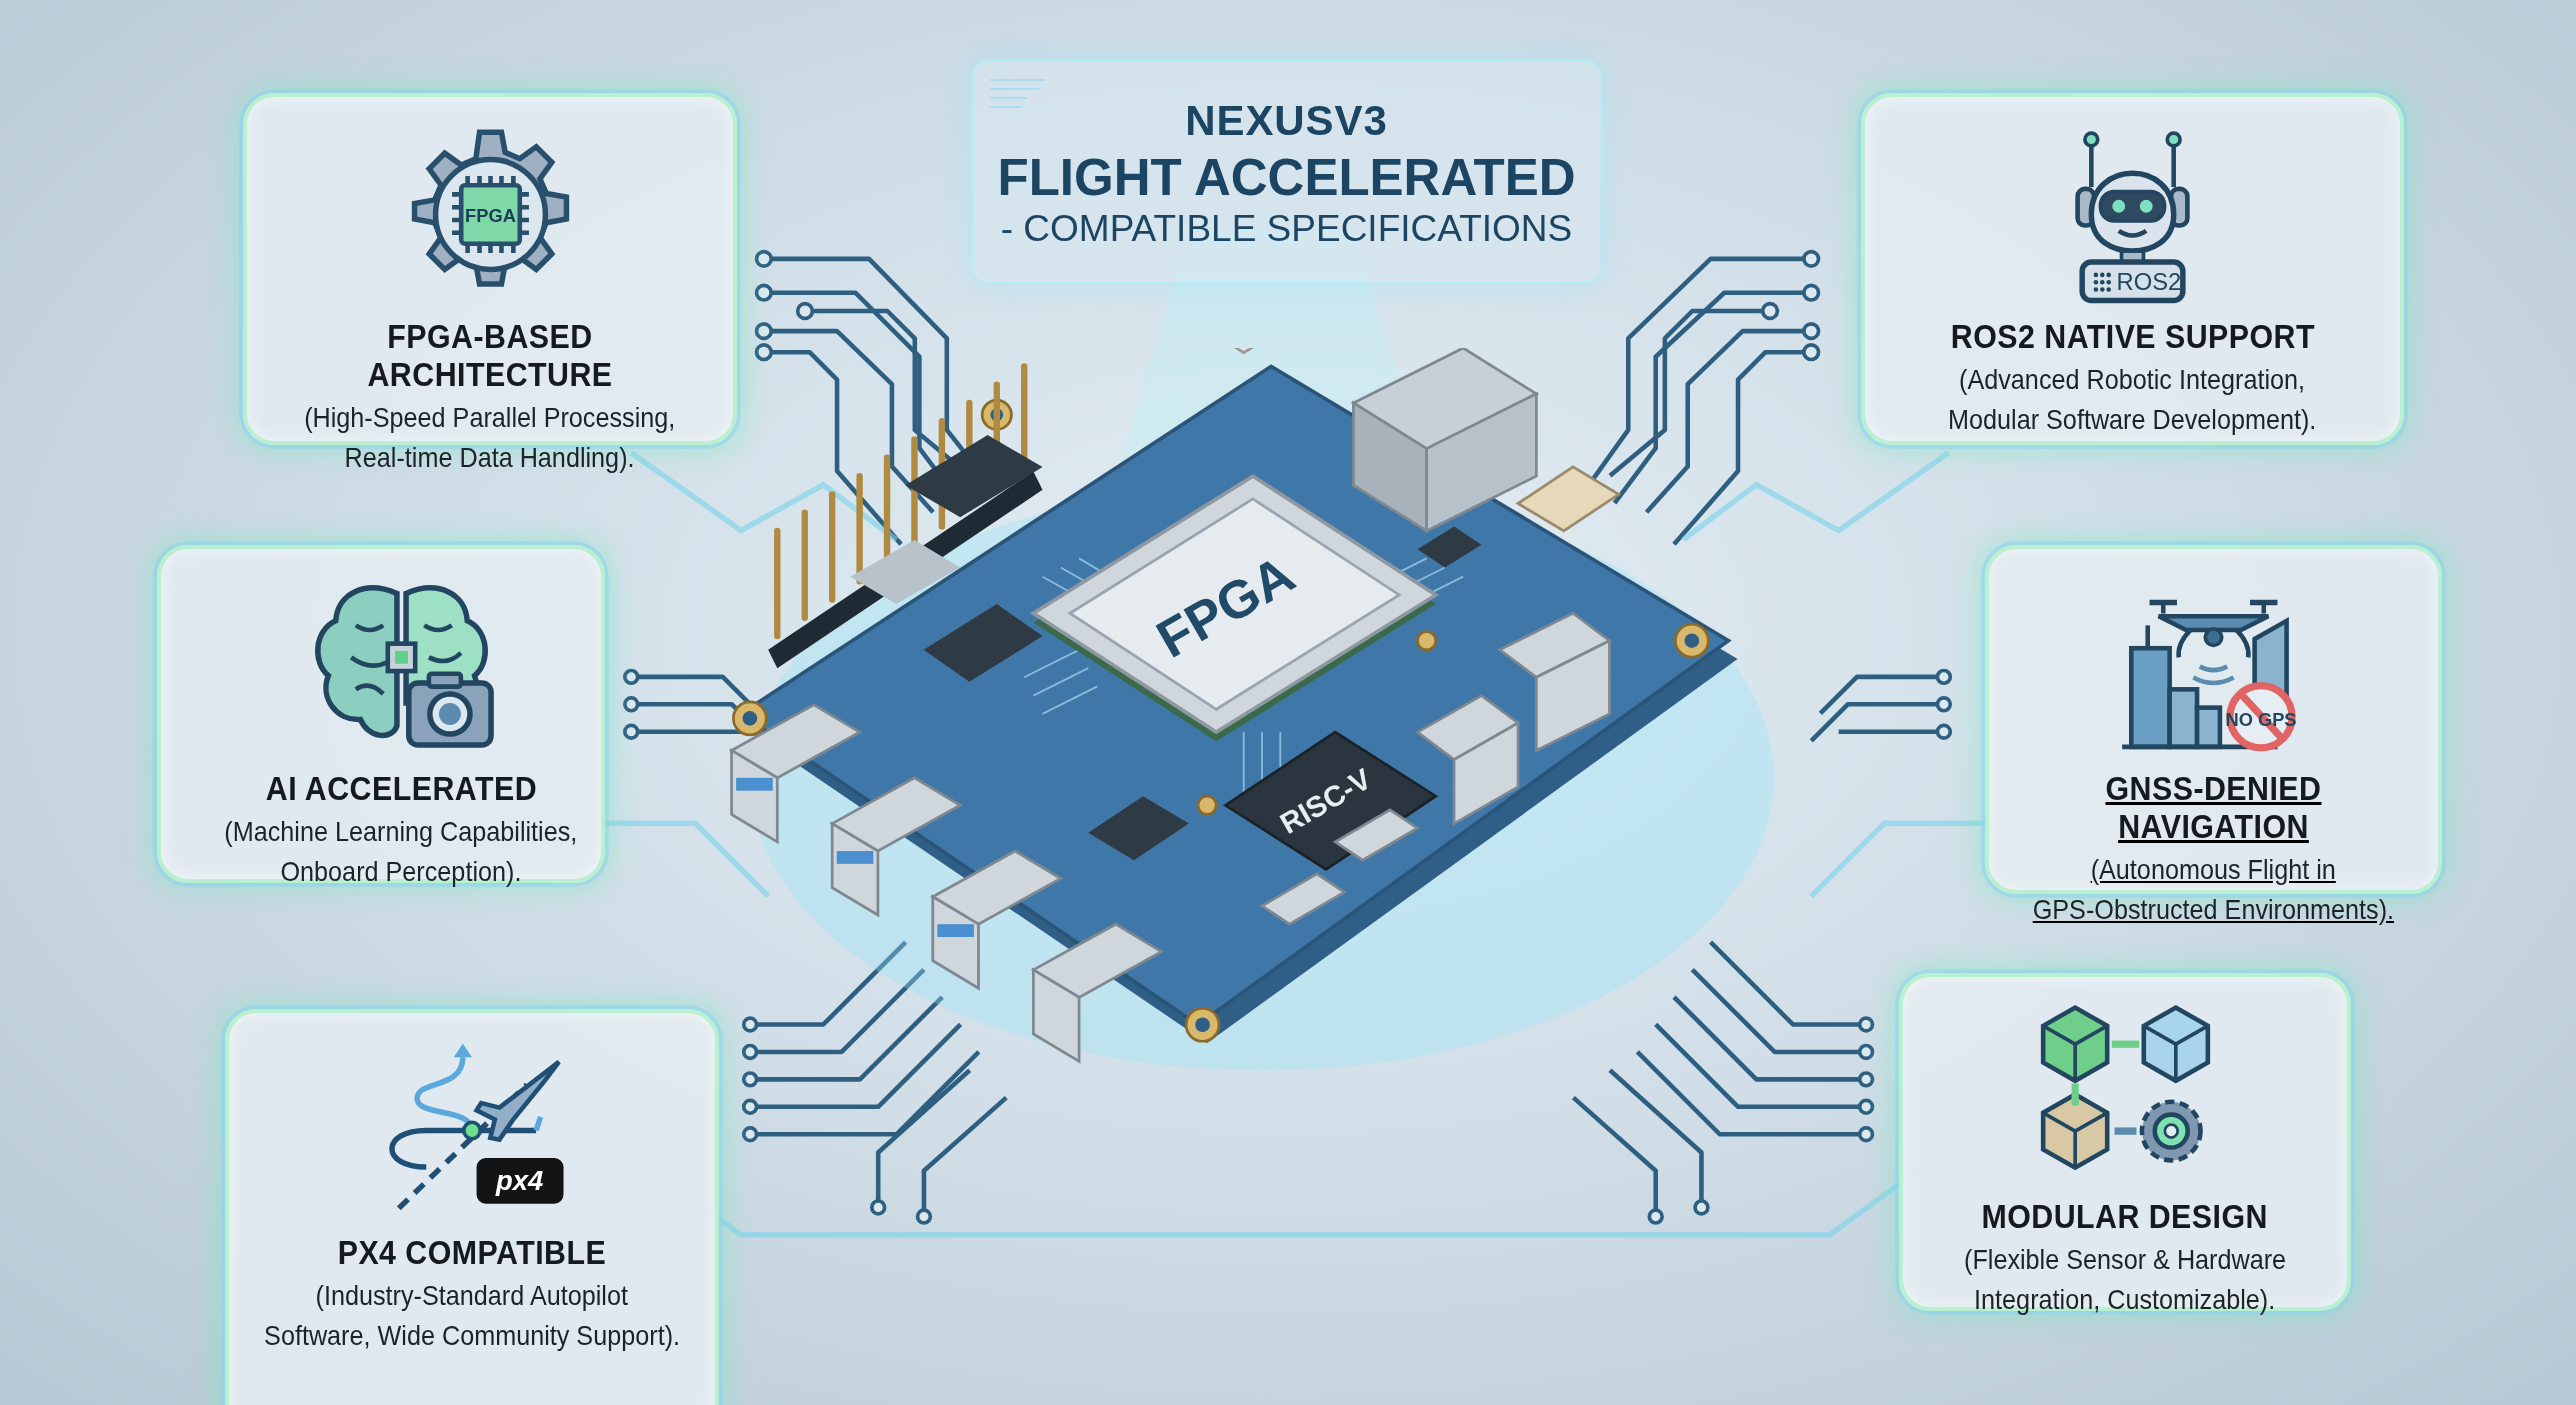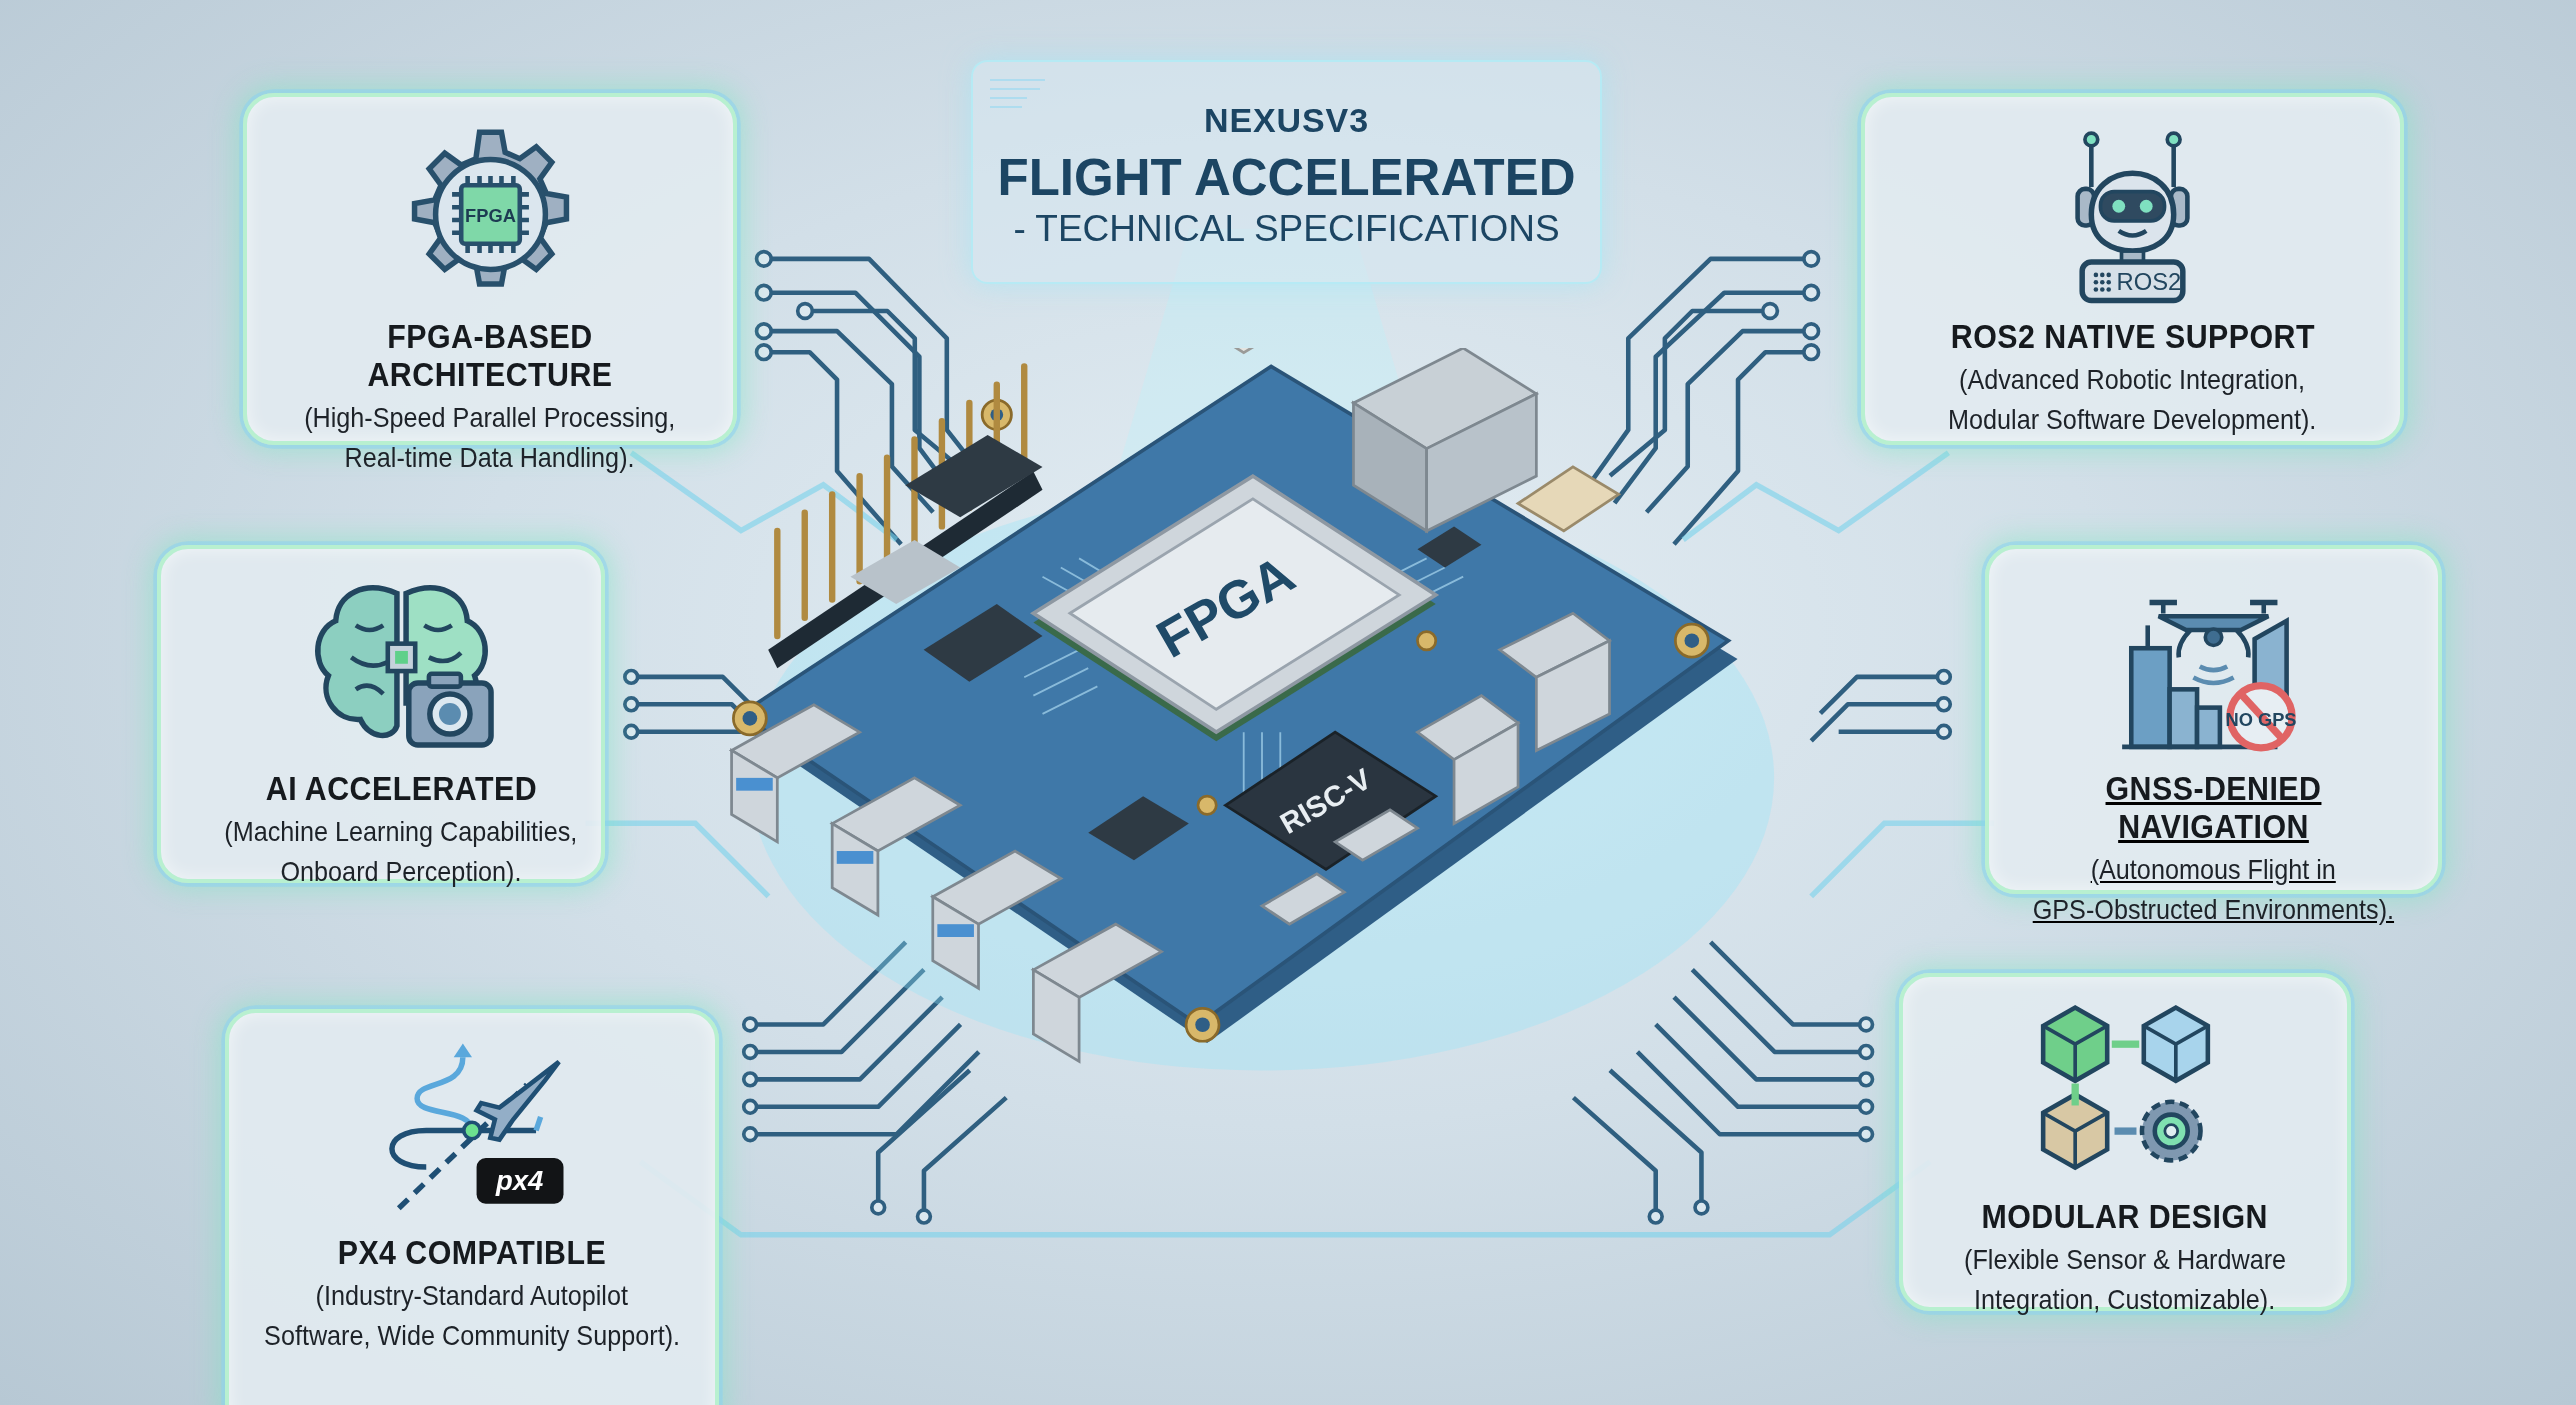--- a/index.html
+++ b/index.html
@@ -11,21 +11,21 @@
     border:4.6px solid #b8f0d0;
     box-shadow:0 0 0 3.7px rgba(140,210,240,0.55),0 0 25.6px 7.3px rgba(120,230,190,0.45), inset 0 0 18.3px rgba(255,255,255,0.6);
     display:flex;flex-direction:column;align-items:center;text-align:center;box-sizing:border-box;padding-top:25.6px;}
   .card .icon{width:220px;height:183px;display:flex;align-items:center;justify-content:center;}
   .card .title{font-weight:bold;font-size:33px;color:#161a1e;letter-spacing:0.5px;margin-top:12.8px;font-family:"Liberation Sans", sans-serif;transform:scaleX(0.92);}
   .card .desc{font-size:27.4px;color:#1d2228;line-height:35px;margin-top:5.5px;transform:scaleX(0.92);}
   .title-box{position:absolute;left:971px;top:60px;width:631px;height:224px;box-sizing:border-box;
     border:2.7px solid rgba(180,235,245,0.9);border-radius:16.5px;
     background:rgba(215,232,240,0.55);box-shadow:0 0 27.4px rgba(160,230,245,0.6);
     display:flex;flex-direction:column;align-items:center;justify-content:center;}
-  .title-box .l1{font-weight:bold;font-size:34px;color:#1c4563;letter-spacing:0.9px;line-height:57px;}
+  .title-box .l1{font-weight:bold;font-size:42px;color:#1c4563;letter-spacing:0.9px;line-height:57px;}
   .title-box .l2{font-weight:bold;font-size:51px;color:#1c4563;line-height:57px;}
   .title-box .l3{font-size:37px;color:#1c4563;line-height:46px;}
   .deco-lines{position:absolute;left:16.5px;top:16.5px;}
   .deco-lines div{height:2.7px;background:rgba(170,220,240,0.9);margin-bottom:6.4px;}
   .board-wrap{position:absolute;left:695px;top:348px;width:1134px;height:750px;}
 </style>
 </head>
 <body>
 
 <svg class="traces" viewBox="0 0 2816 1536">
@@ -113,21 +113,21 @@
 
 <div class="title-box">
   <div class="deco-lines">
     <div style="width:55px"></div>
       <div style="width:50px"></div>
       <div style="width:37px"></div>
       <div style="width:32px"></div>
   </div>
   <div class="l1">NEXUSV3</div>
   <div class="l2">FLIGHT ACCELERATED</div>
-  <div class="l3">- TECHNICAL SPECIFICATIONS</div>
+  <div class="l3">- COMPATIBLE SPECIFICATIONS</div>
 </div>
 
 <div class="card" style="left:243px;top:93px;width:494px;height:352px;">
   <div class="icon">
     <svg width="183" height="183" viewBox="0 0 200 200">
       <path d="M88 10h24l4 22 16 7 18-13 17 17-13 18 7 16 22 4v24l-22 4-7 16 13 18-17 17-18-13-16 7-4 22H88l-4-22-16-7-18 13-17-17 13-18-7-16-22-4V88l22-4 7-16-13-18 17-17 18 13 16-7z" fill="#9fb0c2" stroke="#28506c" stroke-width="6"></path>
       <circle cx="100" cy="100" r="60" fill="#dbe6ee" stroke="#28506c" stroke-width="6"></circle>
       <g stroke="#28506c" stroke-width="5">
         <path d="M75 58v12M88 58v12M100 58v12M112 58v12M125 58v12M75 130v12M88 130v12M100 130v12M112 130v12M125 130v12M58 78h12M58 92h12M58 106h12M58 120h12M130 78h12M130 92h12M130 106h12M130 120h12"></path>
       </g>

